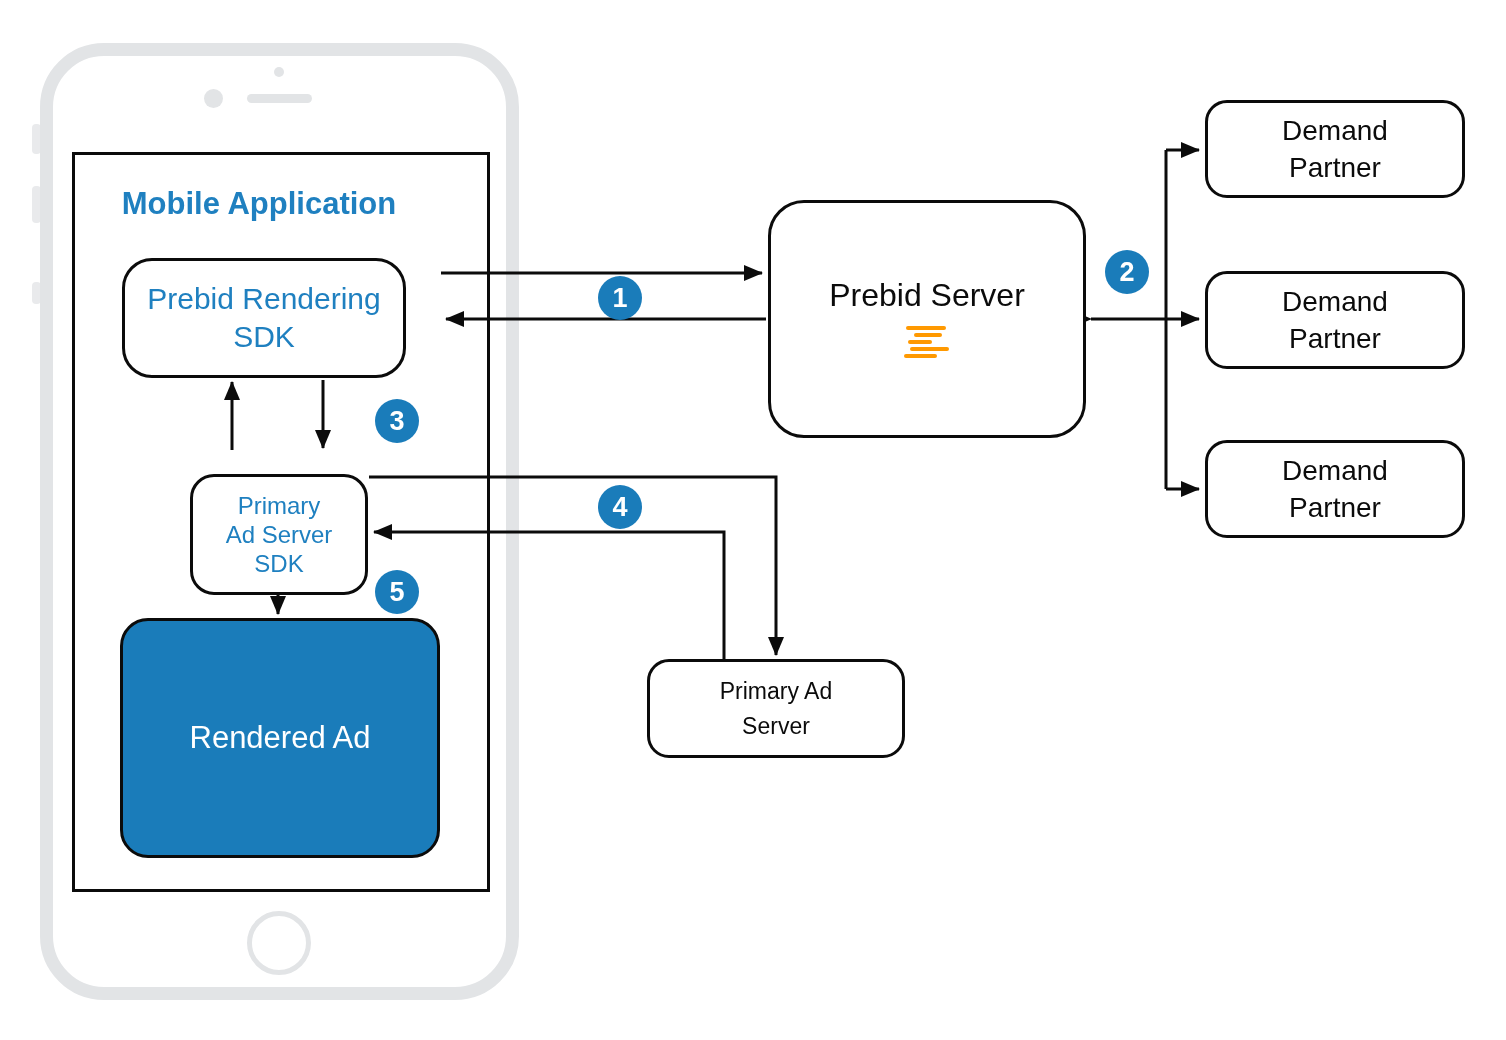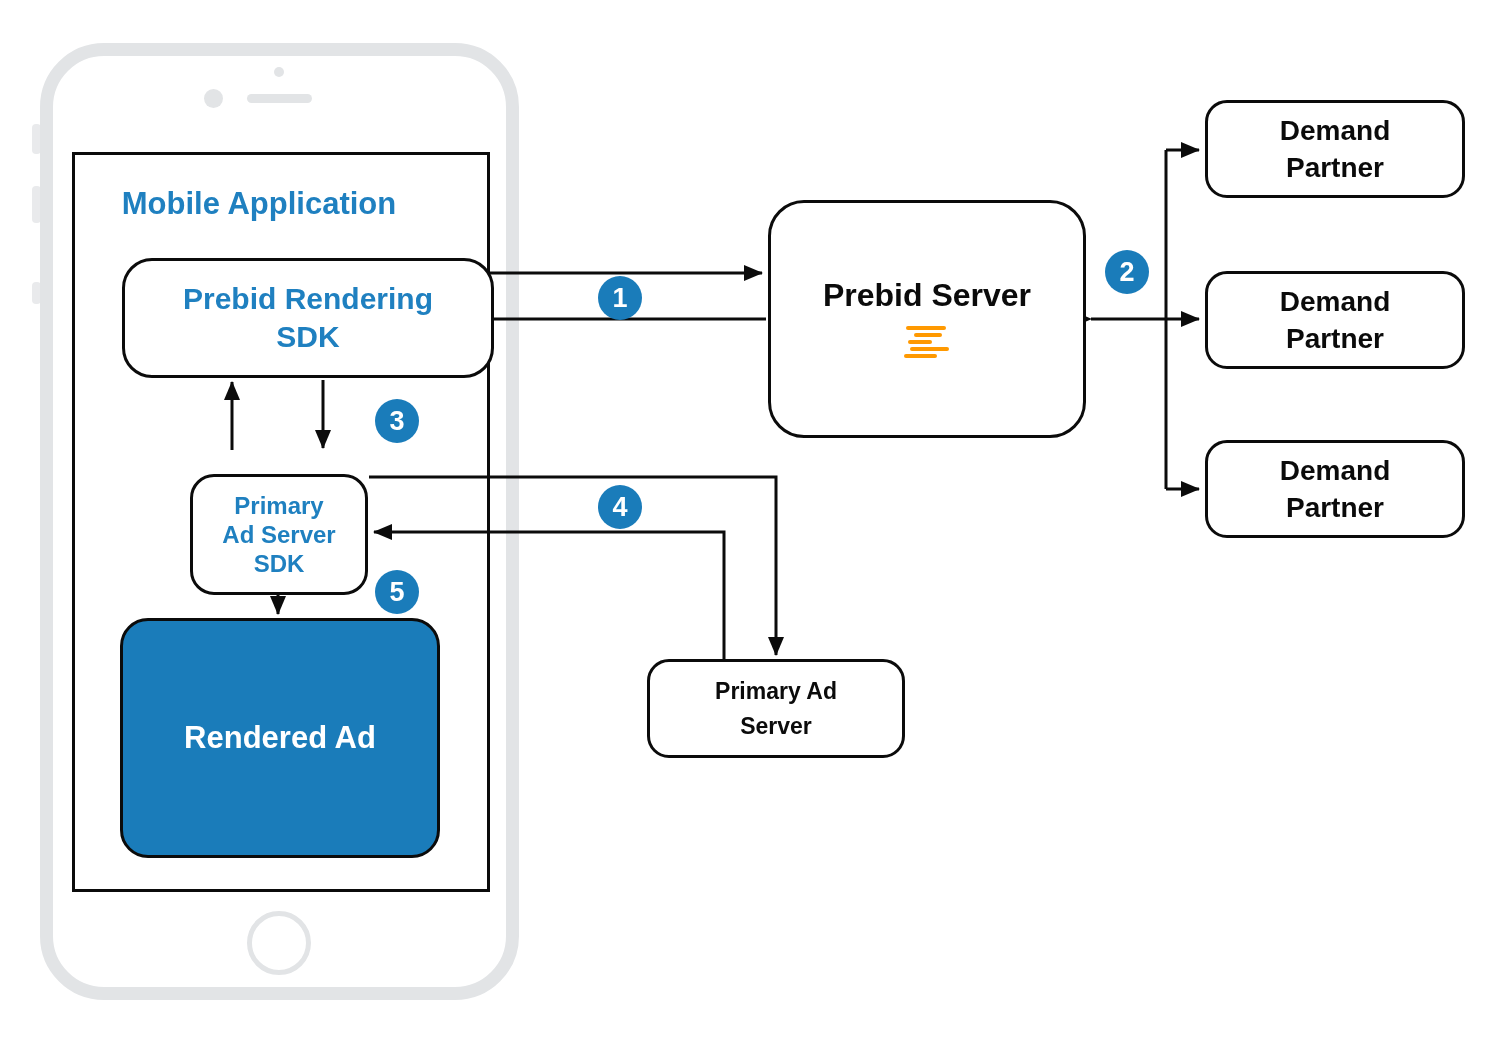--- a/index.html
+++ b/index.html
@@ -35,26 +35,26 @@
   }
   .app-title {
     left:72px; top:186px; width:374px; text-align:center;
     color:var(--text-blue,#1f80c0); font-size:31px; font-weight:bold; z-index:4;
   }
 
   
   .node {
     display:flex; align-items:center; justify-content:center; text-align:center;
     background:#ffffff; border:3px solid var(--node-border,#0b0b0b);
-    box-sizing:border-box; white-space:pre-line; font-weight:bold; z-index:4;
+    box-sizing:border-box; white-space:pre-line; font-weight:normal; z-index:4;
   }
   .node.blue-text { color:var(--text-blue,#1f80c0); }
   .node.black-text { color:#0b0b0b; }
 
-  .n-prebid-sdk  { left:122px; top:258px; width:372px; height:120px; border-radius:30px; font-size:30px; line-height:38px; }
+  .n-prebid-sdk  { left:122px; top:258px; width:284px; height:120px; border-radius:30px; font-size:30px; line-height:38px; }
   .n-primary-sdk { left:190px; top:452px; width:178px; height:121px; border-radius:24px; font-size:24px; line-height:29px;margin-top:22px; }
   .n-rendered    { left:120px; top:618px; width:320px; height:240px; border-radius:28px;
                    background:var(--accent-blue,#1a7cba); color:#ffffff; font-size:31px; }
   .n-prebid-server { left:768px; top:200px; width:318px; height:238px; border-radius:36px;
                      flex-direction:column; color:#0b0b0b; font-size:32px; }
   .n-primary-server { left:647px; top:659px; width:258px; height:99px; border-radius:22px; font-size:23px; line-height:35px; }
   .n-demand { left:1205px; width:260px; height:98px; border-radius:22px; font-size:28px; line-height:37px; }
   .n-demand.d0 { top:100px; } .n-demand.d1 { top:271px; } .n-demand.d2 { top:440px; }
 
   

